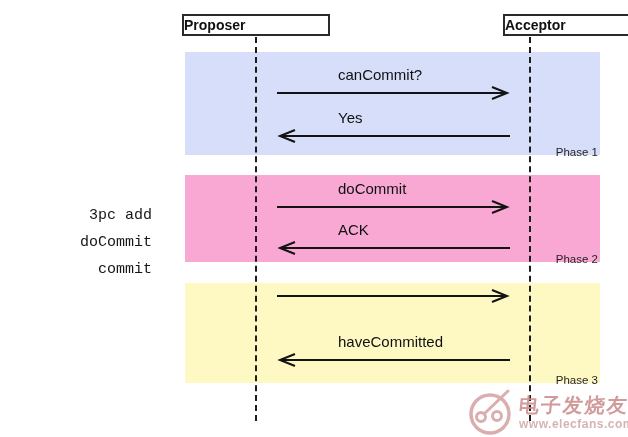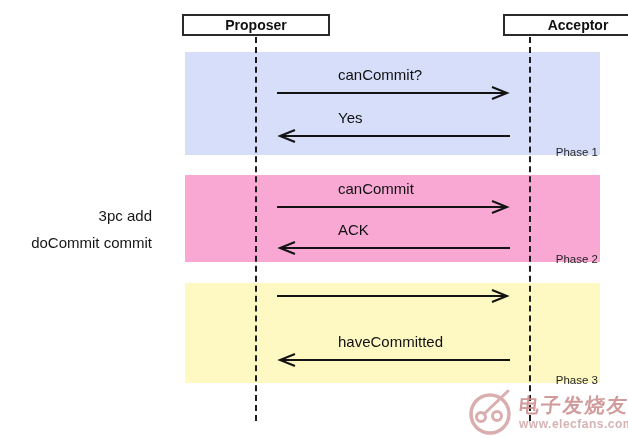--- a/index.html
+++ b/index.html
@@ -15,21 +15,20 @@
 
   
   .actor-box {
     position: absolute;
     top: 14px;
     height: 22px;
     background: #ffffff;
     border: 2px solid #2a2a2a;
     display: flex;
     align-items: center;
-    justify-content: center;
     font-size: 14px;
     font-weight: 600;
     color: #111111;
     z-index: 3;
   }
   .actor-box.proposer { left: 182px; width: 148px; }
   .actor-box.acceptor { left: 455px; width: 150px; margin-left: 48px; }
 
   
   .lifeline {
@@ -86,20 +85,21 @@
   .annotation {
     position: absolute;
     left: 18px;
     top: 202px;
     width: 134px;
     text-align: right;
     font-size: 15px;
     line-height: 27px;
     color: #161616;
     z-index: 3;
+    font-family: Liberation Mono, monospace;
   }
 
   
   .watermark {
     position: absolute;
     left: 466px;
     top: 387px;
     width: 162px;
     height: 50px;
     display: flex;
@@ -159,21 +159,21 @@
   </div>
   <div class="msg" style="top:64px">
     <div class="msg-label">canCommit?</div>
     <svg width="233" height="14">
       <line class="stroke" x1="0" y1="7" x2="230" y2="7"></line>
       <polyline class="stroke" points="215,1 230,7 215,13"></polyline>
     </svg>
   </div>
 
   <div class="msg" style="top:178px">
-    <div class="msg-label">canCommit</div>
+    <div class="msg-label">doCommit</div>
     <svg width="233" height="14">
       <line class="stroke" x1="0" y1="7" x2="230" y2="7"></line>
       <polyline class="stroke" points="215,1 230,7 215,13"></polyline>
     </svg>
   </div>
   <div class="msg" style="top:219px">
     <div class="msg-label">ACK</div>
     <svg width="233" height="14">
       <line class="stroke" x1="233" y1="7" x2="3" y2="7"></line>
       <polyline class="stroke" points="18,1 3,7 18,13"></polyline>

